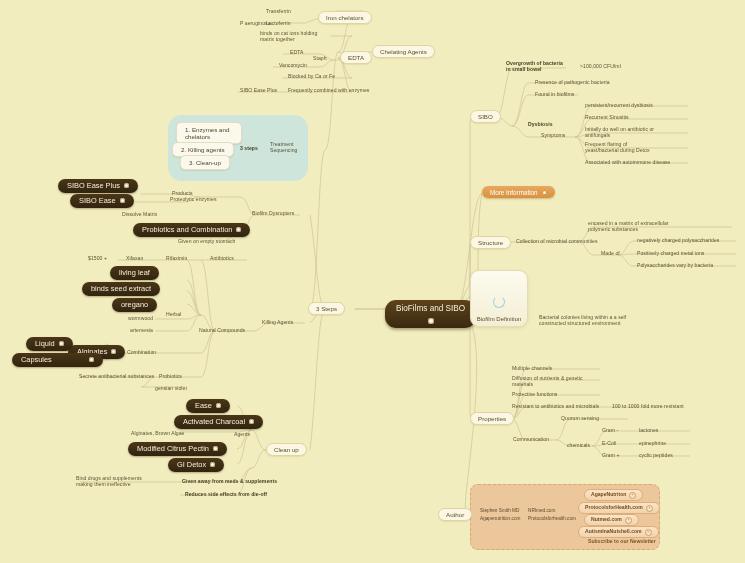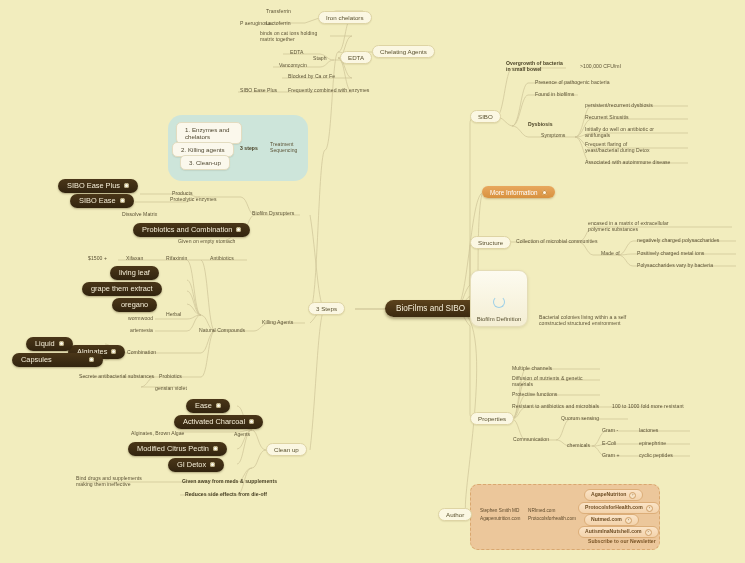--- a/index.html
+++ b/index.html
@@ -229,21 +229,21 @@
 
       <path d="M470 296 L478 296"></path>
       <path d="M478 296 C478 250 478 210 482 194"></path>
       <path d="M455 309 C468 309 470 200 482 193"></path>
 
       <path d="M455 309 C500 309 460 500 466 512"></path>
       <path d="M466 512 L470 512"></path>
     </g>
   </svg>
 
-  <div class="node center" style="left:385px;top:300px;">
+  <div class="node center" style="left:385px;top:300px;flex-direction:column;">
     <span>BioFilms and SIBO</span>
     <span class="dot"></span>
   </div>
 
   <div class="node pill" style="left:308px;top:302px;">3 Steps</div>
 
   <div class="notecard" style="left:470px;top:270px;width:56px;height:55px;">
     <div class="ring"></div>
     <div class="cap">Biofilm Definition</div>
   </div>
@@ -334,21 +334,21 @@
   <div class="node leaf" style="left:199px;top:328px;">Natural Compounds</div>
   <div class="node leaf" style="left:88px;top:256px;">$1500 +</div>
   <div class="node leaf" style="left:126px;top:256px;">Xifaxan</div>
   <div class="node leaf" style="left:166px;top:256px;">Rifaximin</div>
   <div class="node leaf" style="left:210px;top:256px;">Antibiotics</div>
   <div class="node leaf" style="left:166px;top:312px;">Herbal</div>
   <div class="node dark" style="left:110px;top:266px;">
     <span>living leaf</span>
   </div>
   <div class="node dark" style="left:82px;top:282px;">
-    <span>grape them extract</span>
+    <span>binds seed extract</span>
   </div>
   <div class="node dark" style="left:112px;top:298px;">
     <span>oregano</span>
   </div>
   <div class="node leaf" style="left:128px;top:316px;">wormwood</div>
   <div class="node leaf" style="left:130px;top:328px;">artemesia</div>
   <div class="node leaf" style="left:127px;top:350px;">Combination</div>
   <div class="node dark" style="left:68px;top:345px;">
     <span>Alginates</span>
     <span class="dot"></span>

